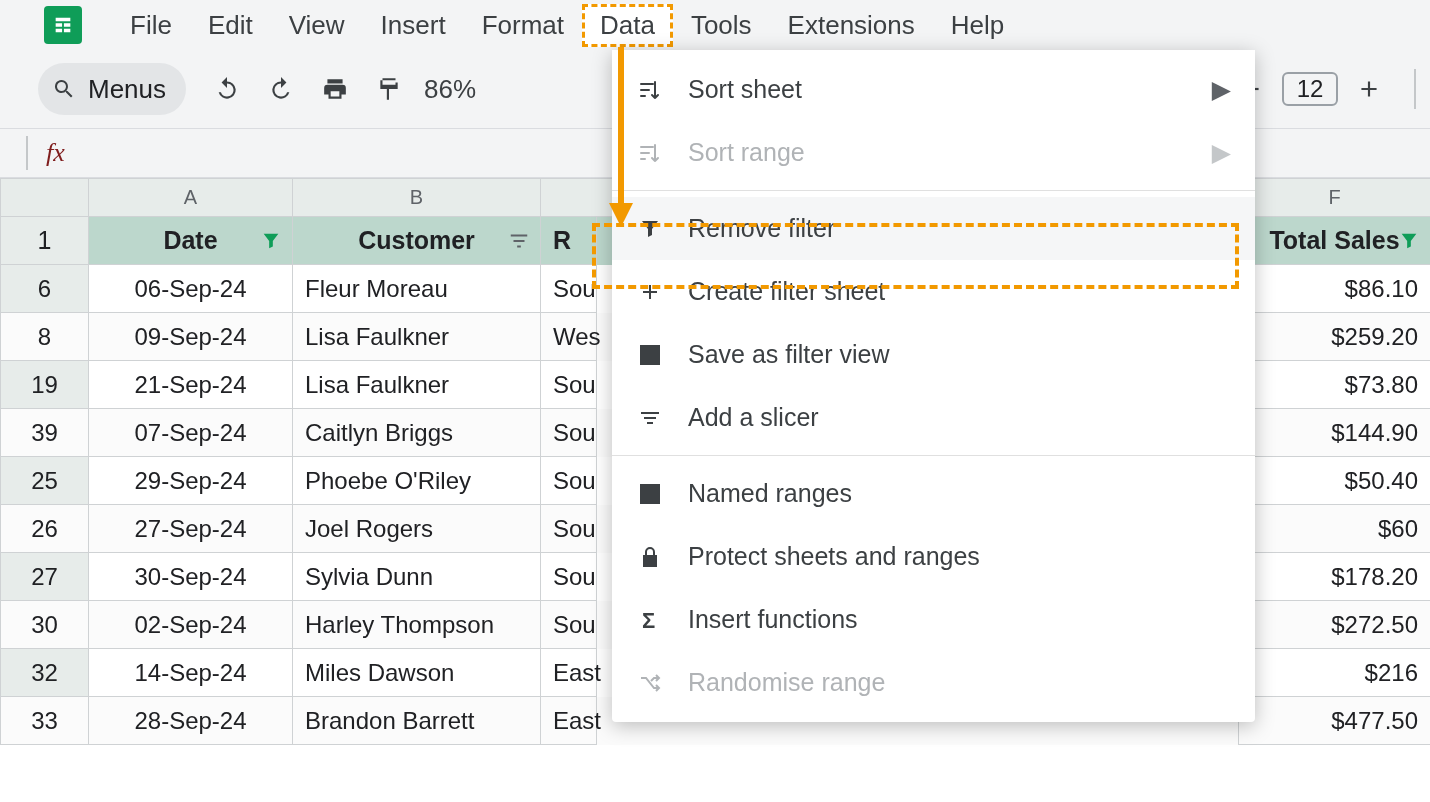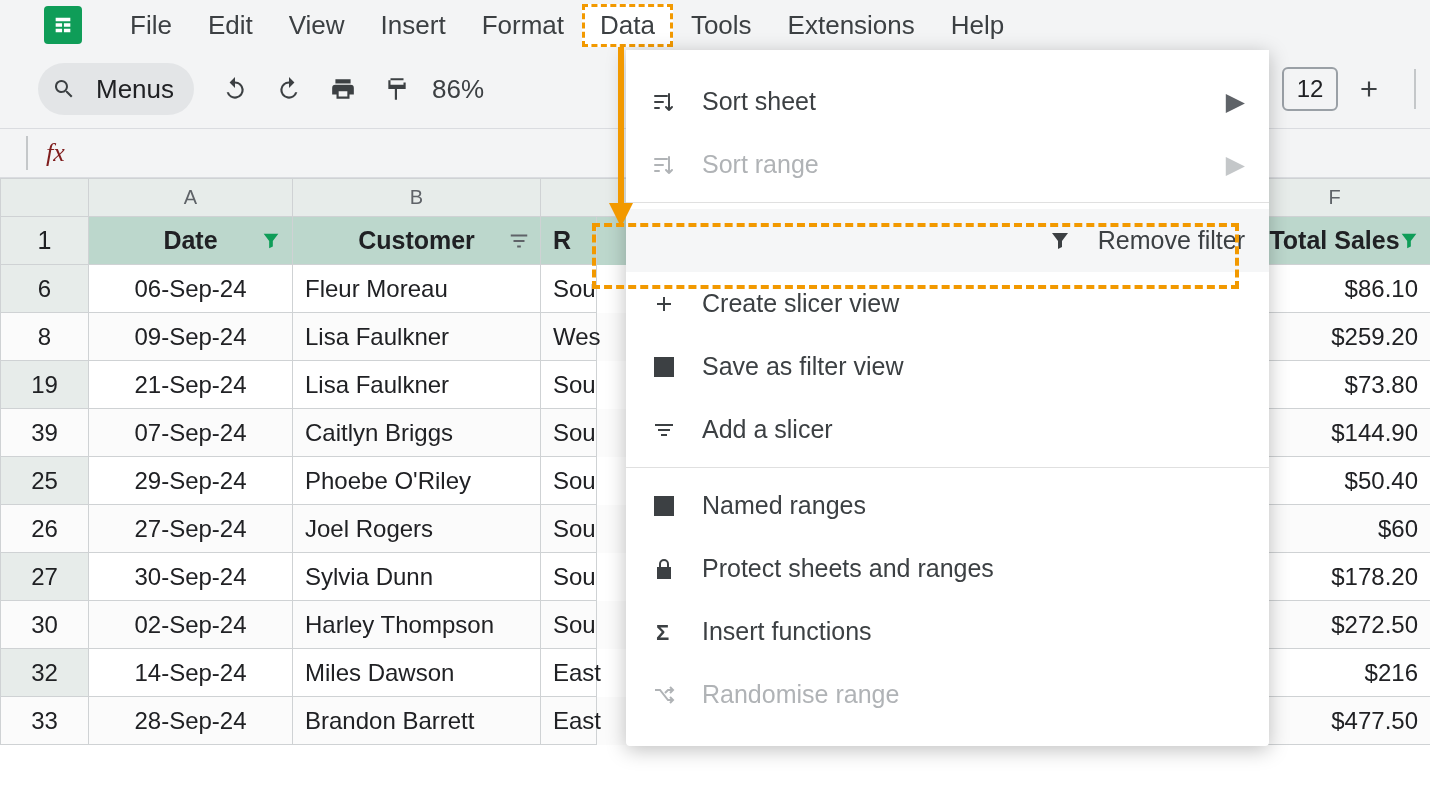--- a/index.html
+++ b/index.html
@@ -52,33 +52,33 @@
     gap:8px;
     padding-left:38px;
     background:#f3f4f5;
   }
   .search-pill {
     display:flex; align-items:center;
     background:#e3e5e7;
     border-radius:28px;
     height:52px;
     padding:0 20px 0 14px;
-    gap:20px;
+    gap:12px;
     margin-right:10px;
   }
   .tool-btn {
     width:46px; height:46px;
     display:flex; align-items:center; justify-content:center;
     color:#3c4043;
   }
   .zoom-label { font-size:26px; color:#3c4043; padding:0 4px;}
   .fontsize-box {
     border:2px solid #9aa0a6;
     border-radius:6px;
-    width:56px; height:44px;
+    width:56px; height:34px;
     display:flex;align-items:center;justify-content:center;
     font-size:24px;
   }
   .toolbar-right {
     margin-left:auto;
     display:flex; align-items:center; gap:18px;
     padding-right:14px;
   }
   .vline {
     width:2px; height:40px; background:#c4c7c9;
@@ -130,46 +130,45 @@
   .header-cell .label { flex:0 0 auto;}
   .filter-tri {
     position:absolute; right:10px;
   }
   .data-row td { height:48px; font-size:24px; padding:0 12px; color:#202124;}
   .col-date { text-align:center; }
   .col-total { text-align:right; padding-right:14px;}
   
   .dropdown {
     position:absolute;
-    left:626px; top:50px;
+    left:612px; top:50px;
     width:643px;
     background:#fff;
     box-shadow:0 4px 20px rgba(0,0,0,0.25);
     border-radius:0 0 4px 4px;
-    padding:20px 0;
+    padding:8px 0;
     z-index:10;
   }
   .dd-item {
     height:63px;
     display:flex;
     align-items:center;
     gap:24px;
     padding:0 24px;
     font-size:25px;
     color:#3c4043;
     position:relative;
   }
   .dd-item.disabled { color:#b0b3b6; }
   .dd-item .chev-right { margin-left:auto; color:#5f6368;}
   .dd-item.disabled .chev-right{ color:#c4c7c9;}
   .dd-sep { height:1px; background:#e0e0e0; margin:6px 0;}
   .dd-icon { width:28px; display:flex; justify-content:center;}
   .dd-item.highlight-item {
     background:#f5f6f7;
-    justify-content:flex-end;
   }
   
   .remove-highlight-box {
     position:absolute;
     left:592px;
     top:223px;
     width:647px;
     height:66px;
     border:4px dashed #f29900;
     z-index:11;
@@ -418,21 +417,21 @@
         </svg>
       </span>
       <span>Remove filter</span>
     </div>
     <div class="dd-item">
       <span class="dd-icon">
         <svg width="24" height="24" viewBox="0 0 24 24">
           <path fill="#3c4043" d="M11 5h2v6h6v2h-6v6h-2v-6H5v-2h6z"></path>
         </svg>
       </span>
-      <span>Create slicer view</span>
+      <span>Create filter sheet</span>
     </div>
     <div class="dd-item">
       <span class="dd-icon">
         <svg width="24" height="24" viewBox="0 0 24 24">
           <path fill="#3c4043" d="M3 3h18v18H3zM3 9h18M3 15h18M9 3v18M15 3v18" stroke="#3c4043" stroke-width="2"></path>
         </svg>
       </span>
       <span>Save as filter view</span>
     </div>
     <div class="dd-item">

